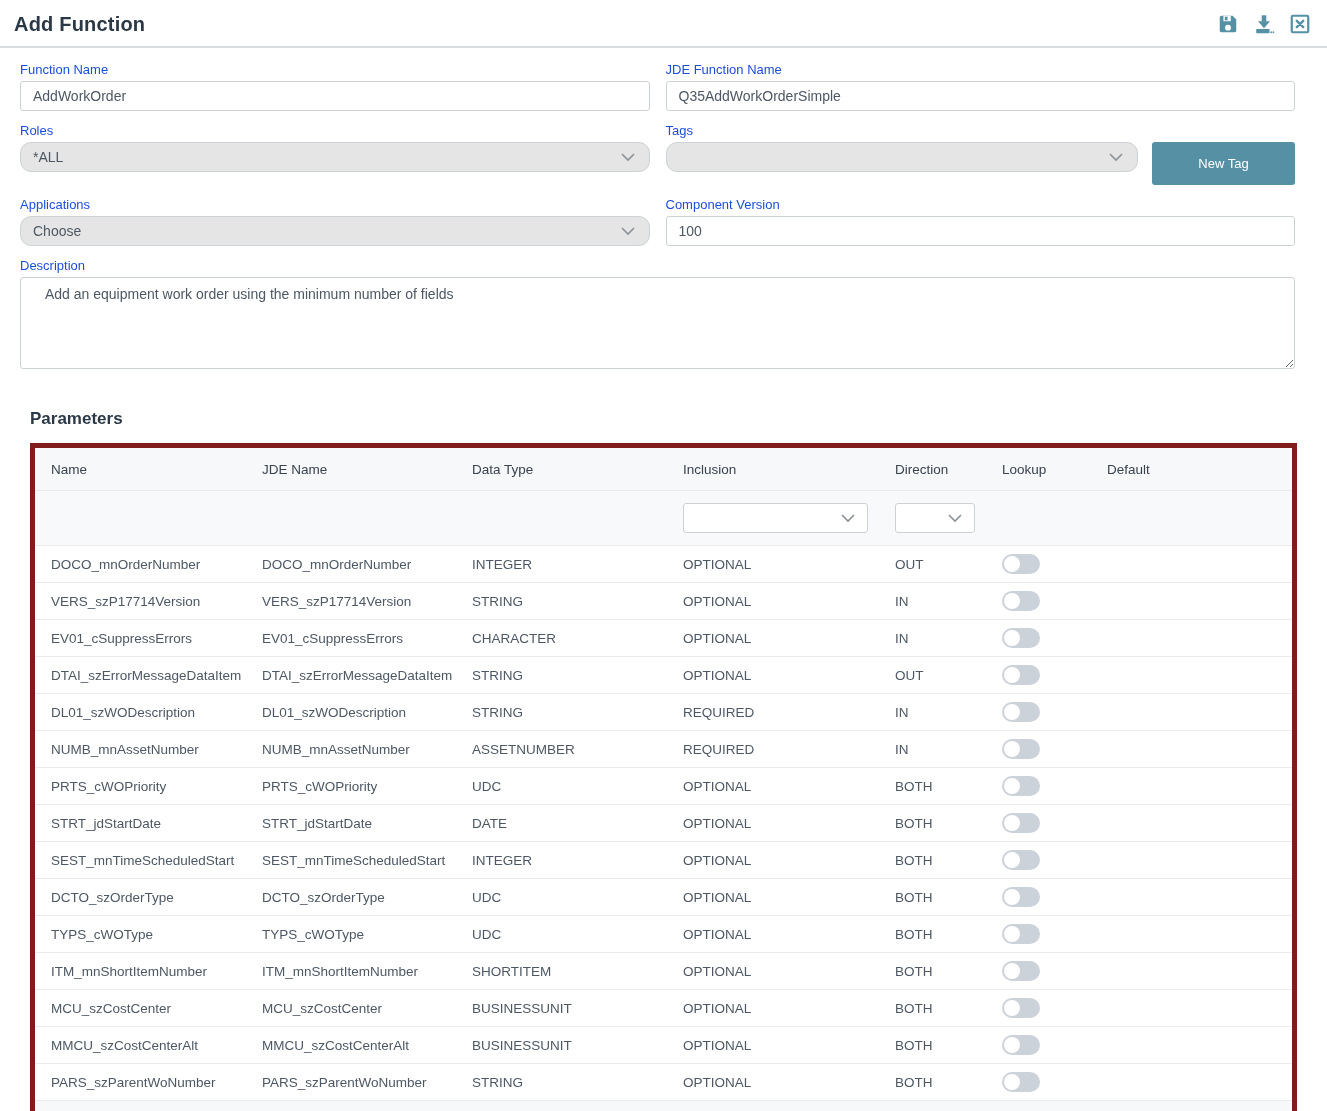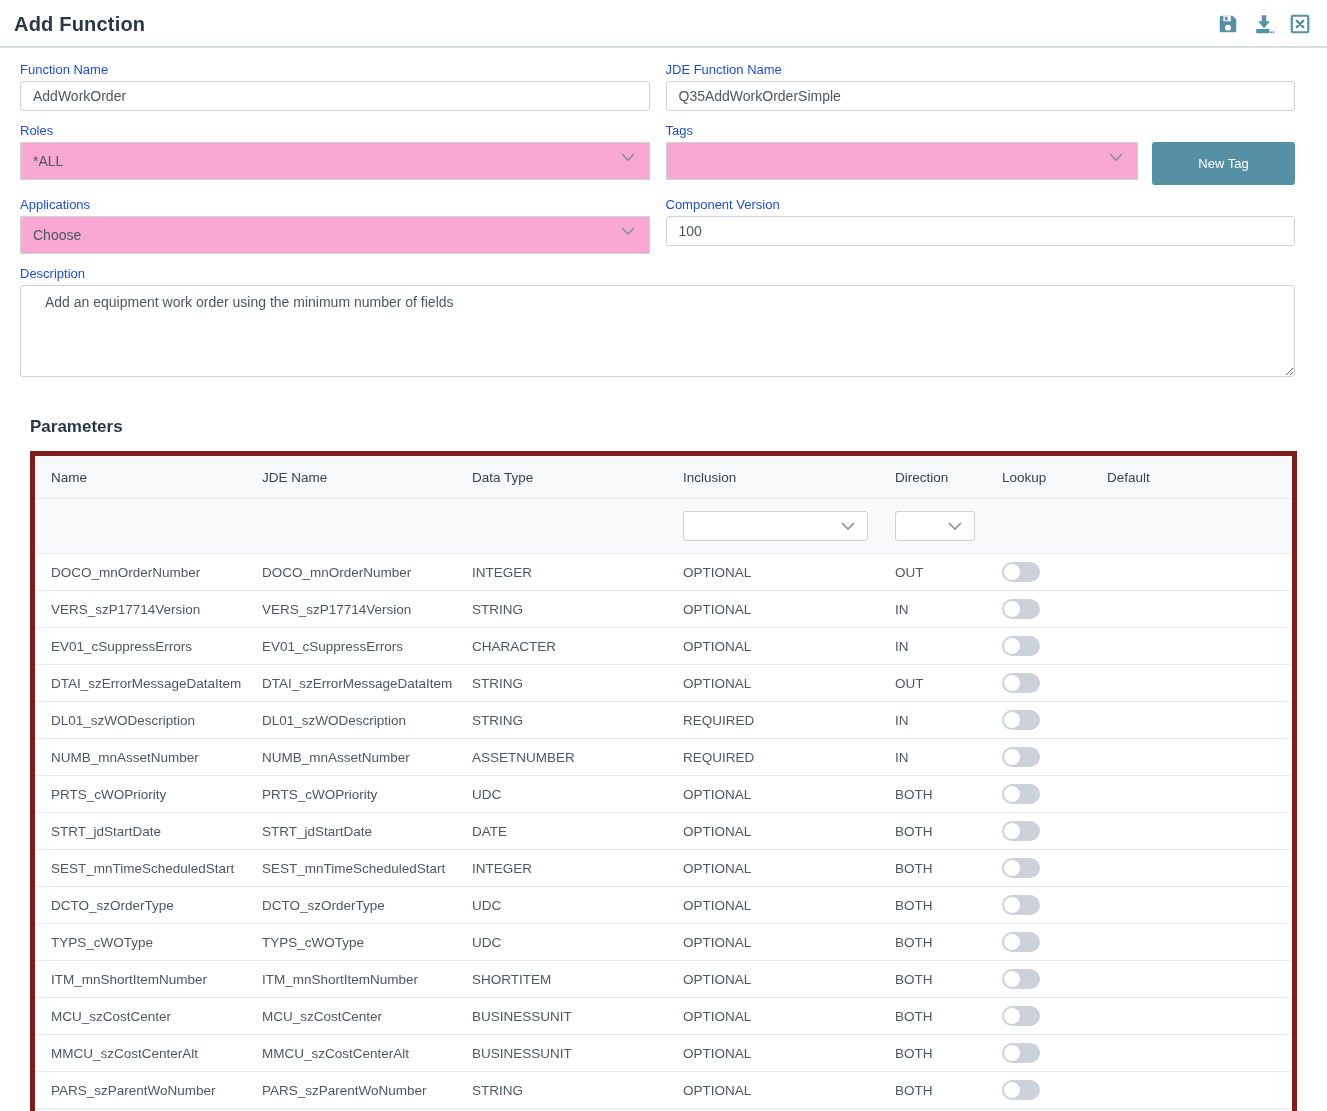--- a/index.html
+++ b/index.html
@@ -14,22 +14,22 @@
   .tb-icon { width:22px; height:22px; cursor:pointer; display:block; }
 
   
   .form-area { padding:2px 32px 0 20px; }
   .form-grid { display:grid; grid-template-columns:1fr 1fr; column-gap:16px; }
   .field { margin-top:12px; }
   .field-label { font-size:13px; color:#1d4ed8; margin-bottom:4px; display:block; }
   .text-input { width:100%; height:30px; border:1px solid #cdd2d7; border-radius:3px;
     padding:0 12px; font-size:14px; color:#4d5864; background:#fff;
     font-family:"Liberation Sans", sans-serif; outline:none; }
-  .select { position:relative; width:100%; height:38px; border:1px solid #cdd2d7;
-    border-radius:1px; background:#f9a8d4; display:flex; align-items:center;
+  .select { position:relative; width:100%; height:30px; border:1px solid #cdd2d7;
+    border-radius:11px; background:#e5e5e5; display:flex; align-items:center;
     padding:0 34px 0 12px; font-size:14px; color:#4d5864; cursor:pointer; }
   .select .chev { position:absolute; right:14px; top:9px; }
   .tags-row { display:flex; gap:14px; }
   .tags-row .select { flex:1; }
   .btn-newtag { width:143px; height:43px; background:#5590a4; color:#ffffff;
     border:none; border-radius:3px; font-size:13px; cursor:pointer; flex:0 0 143px;
     font-family:"Liberation Sans", sans-serif; }
   .desc-area { width:100%; height:92px; border:1px solid #cdd2d7; border-radius:3px;
     padding:8px 24px; font-size:14px; color:#4d5864; resize:both;
     font-family:"Liberation Sans", sans-serif; outline:none; }

